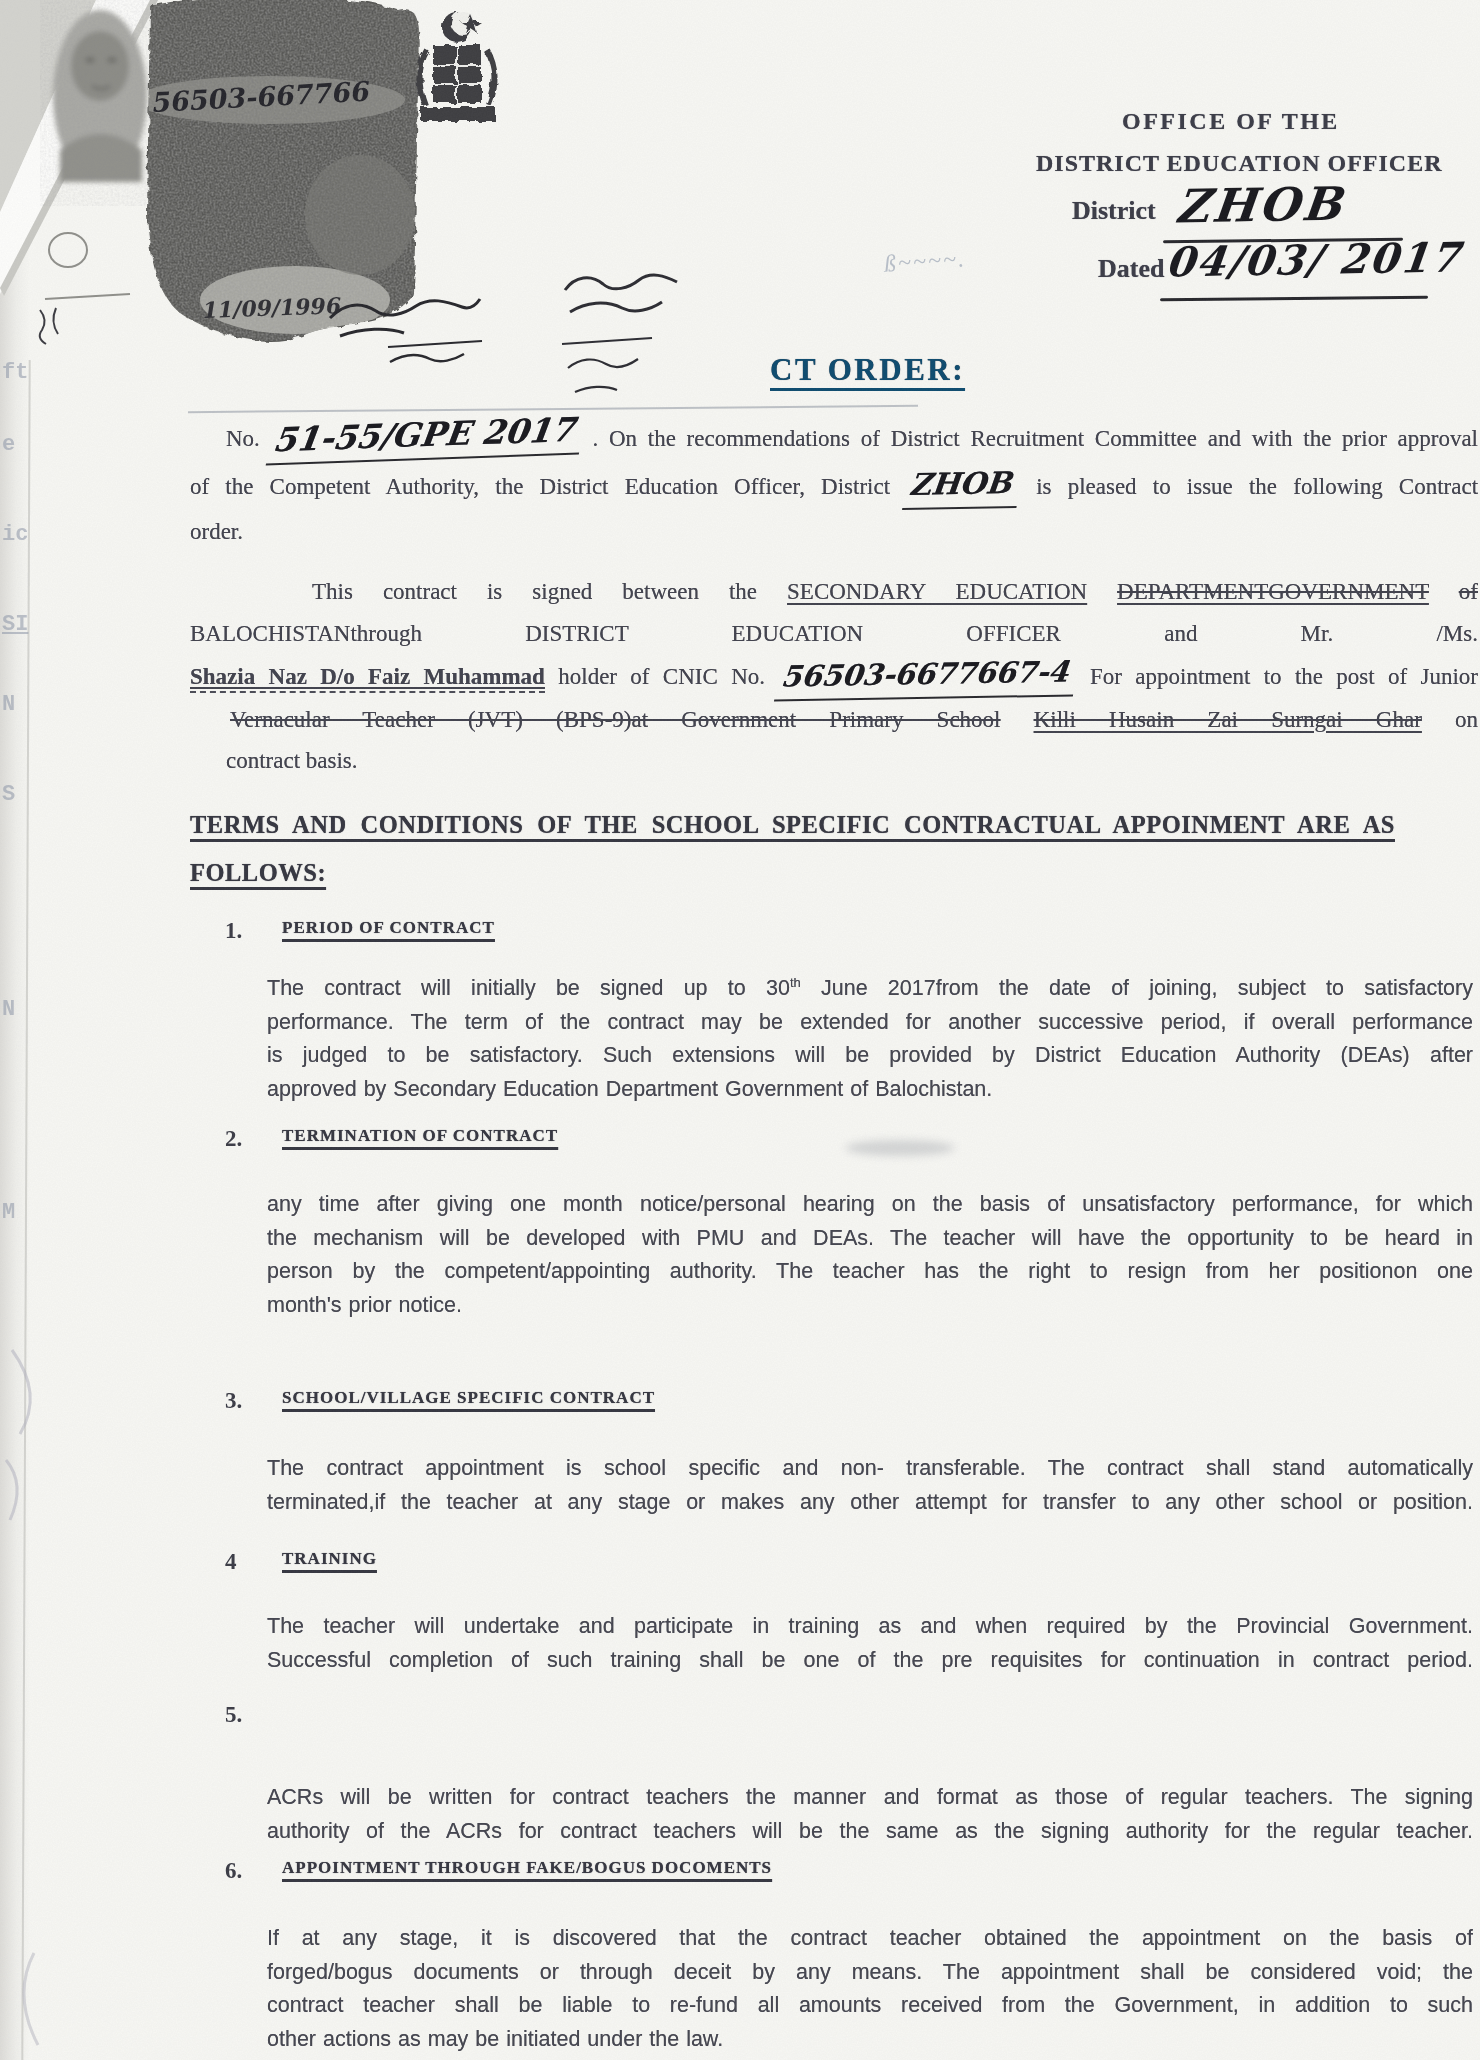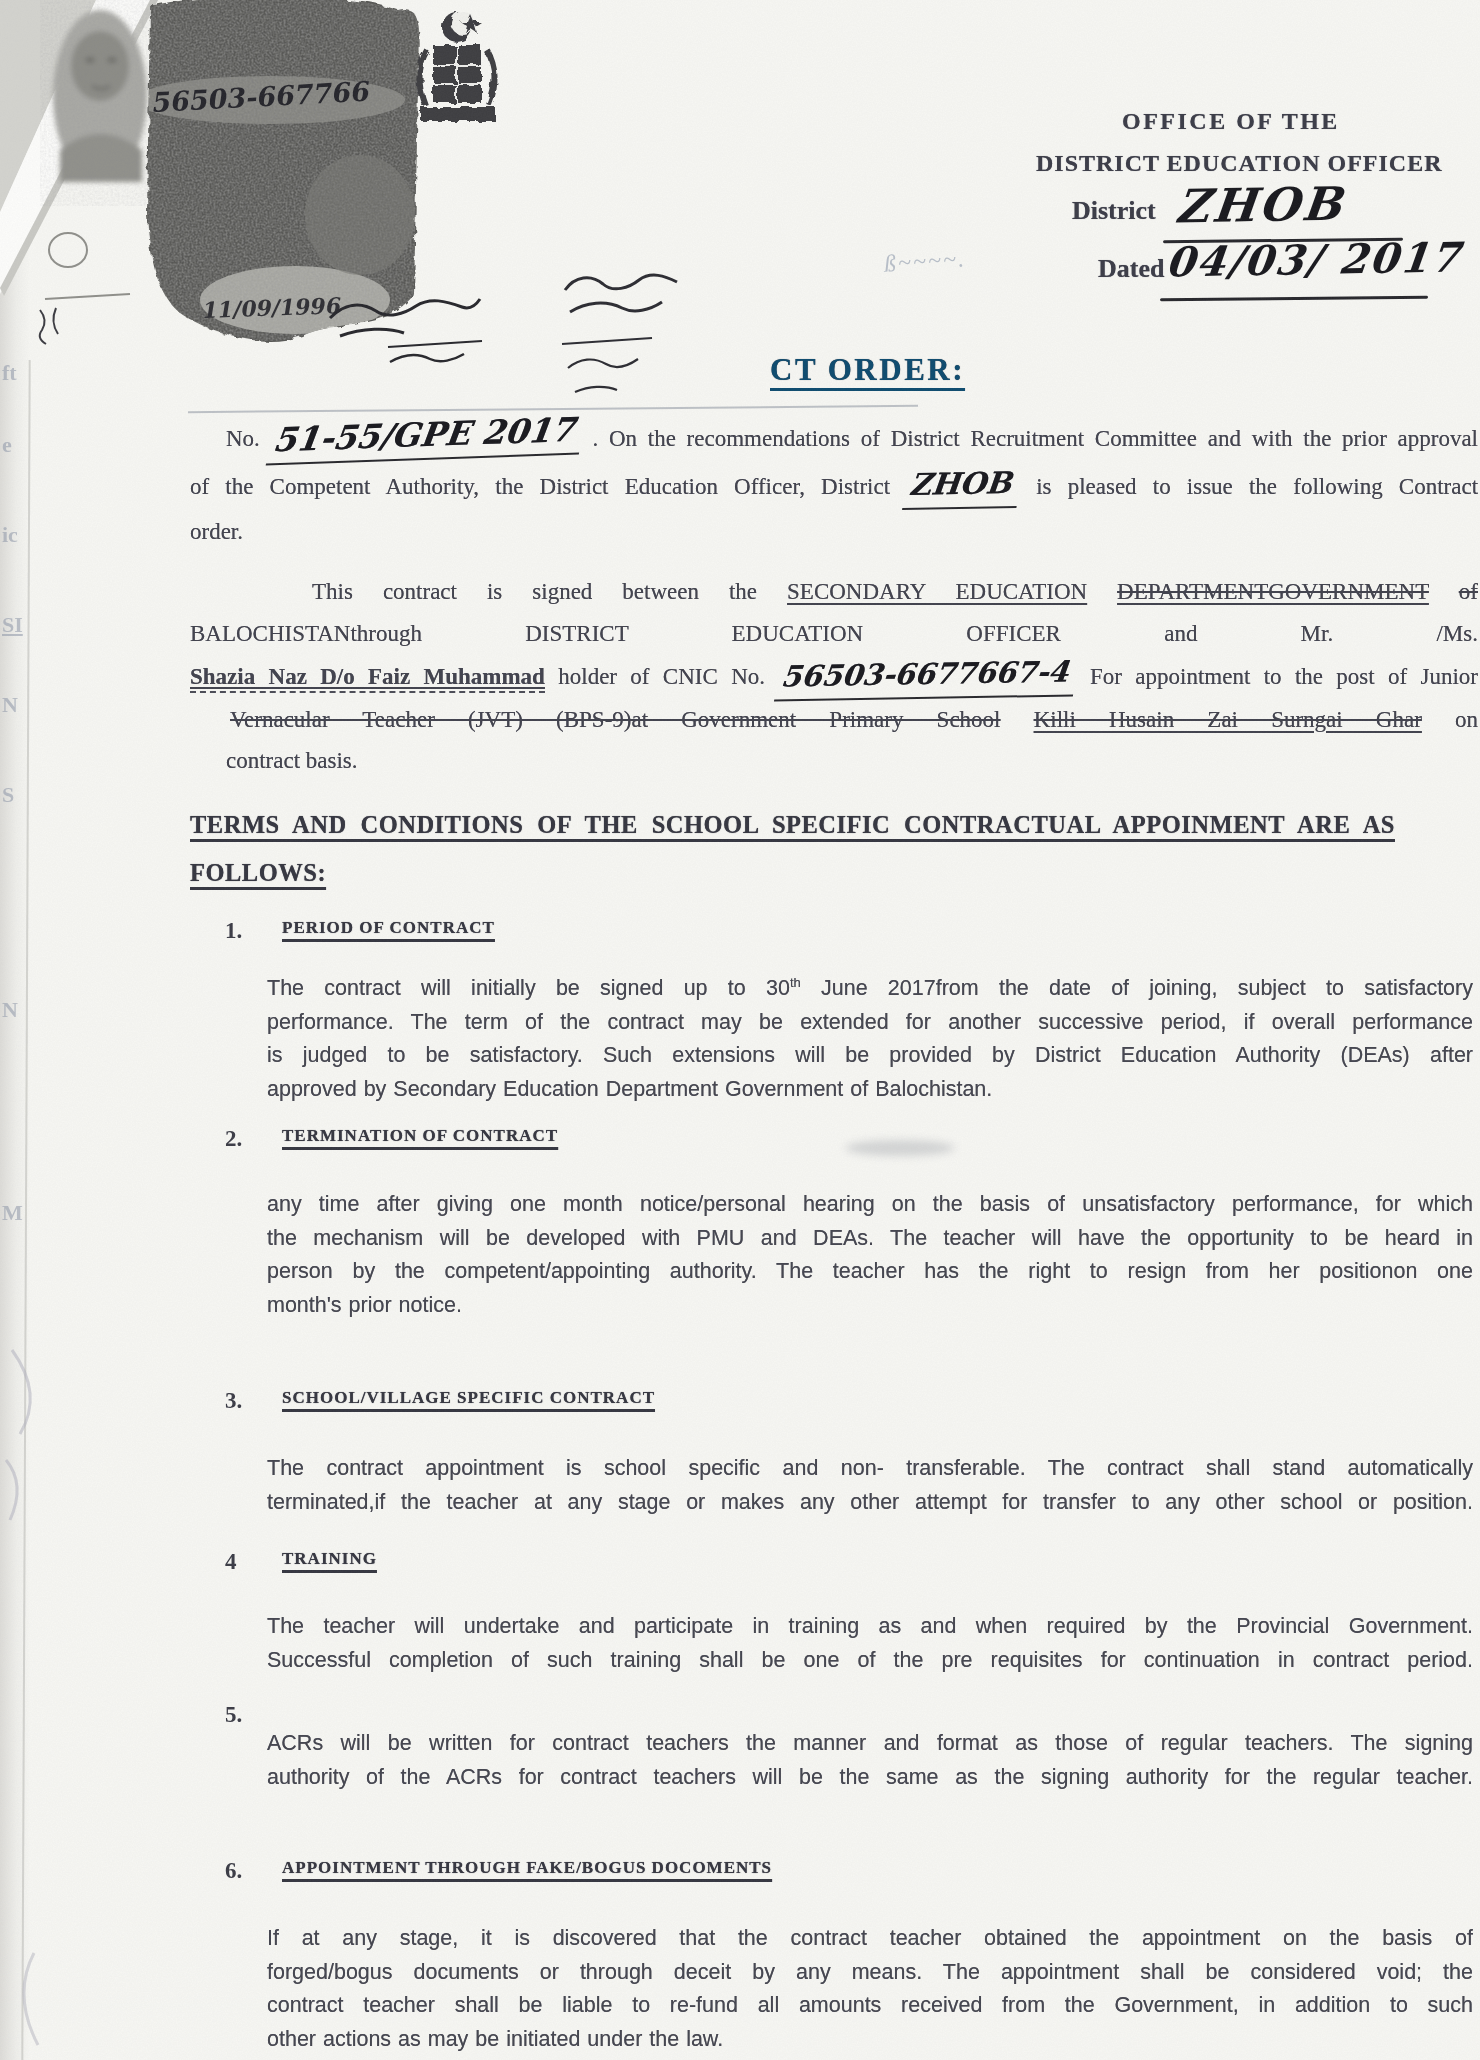--- a/index.html
+++ b/index.html
@@ -12,21 +12,21 @@
     clip-path:polygon(96px 0,154px 0,0 294px,0 212px);background:#fdfdfb;}
   .corner-fold-edge{position:absolute;left:0;top:0;width:200px;height:300px;
     clip-path:polygon(150px 0,158px 0,4px 296px,0 288px);background:#c9c9c4;}
   .left-edge{position:absolute;left:0;top:0;width:30px;height:2060px;
     background:linear-gradient(90deg,#dddcd8,#efefeb 55%,rgba(239,239,235,0));}
   .left-edge-line{position:absolute;left:25px;top:360px;width:2px;height:1700px;
     background:#c2c2bd;opacity:.65;transform:rotate(.25deg);}
   .scan-streak{position:absolute;left:188px;top:408px;width:730px;height:2px;
     background:#8e96a0;opacity:.55;transform:rotate(-.5deg);}
   .smudge{position:absolute;background:#7a7f8a;filter:blur(4px);opacity:.28;border-radius:50%;}
-  .margin-mark{position:absolute;left:2px;font-family:Liberation Serif, serif;
+  .margin-mark{position:absolute;left:2px;font-family:Liberation Mono, monospace;
     font-weight:700;font-size:22px;color:#8d96a8;opacity:.55;}
   .margin-mark.u{text-decoration:underline;}
   .pencil{position:absolute;font-style:italic;color:#aeb6c2;opacity:.85;
     transform:rotate(-4deg);font-size:24px;letter-spacing:2px;}
   
   .hdr{position:absolute;color:#3a3b46;text-shadow:0 0 .7px rgba(60,60,75,.8);}
   .hdr-office1{left:1122px;top:108px;font-size:24px;letter-spacing:2.5px;font-weight:600;}
   .hdr-office2{left:1036px;top:150px;font-size:24px;letter-spacing:1px;font-weight:600;}
   .hdr-label{font-size:26px;font-weight:600;}
   .hand{font-family:"DejaVu Serif",serif;font-style:italic;font-weight:700;color:#17171c;
@@ -251,21 +251,21 @@
     <span class="sec-title">TRAINING</span>
   </div>
   <div class="para sansp" style="left:267px;top:1610px;width:1206px;line-height:33.5px;">
     <div class="line jline">The teacher will undertake and participate in training as and when required by the Provincial Government.</div>
     <div class="line jline">Successful completion of such training shall be one of the pre requisites for continuation in contract period.</div>
   </div>
 
   <div class="section" style="top:1702px;">
     <span class="sec-num">5.</span>
   </div>
-  <div class="para sansp" style="left:267px;top:1727px;width:1206px;line-height:33.5px;">
+  <div class="para sansp" style="left:267px;top:1781px;width:1206px;line-height:33.5px;">
     <div class="line jline">ACRs will be written for contract teachers the manner and format as those of regular teachers. The signing</div>
     <div class="line jline">authority of the ACRs for contract teachers will be the same as the signing authority for the regular teacher.</div>
   </div>
 
   <div class="section" style="top:1858px;">
     <span class="sec-num">6.</span>
     <span class="sec-title">APPOINTMENT THROUGH FAKE/BOGUS DOCOMENTS</span>
   </div>
   <div class="para sansp" style="left:267px;top:1922px;width:1206px;line-height:33.5px;">
     <div class="line jline">If at any stage, it is discovered that the contract teacher obtained the appointment on the basis of</div>

